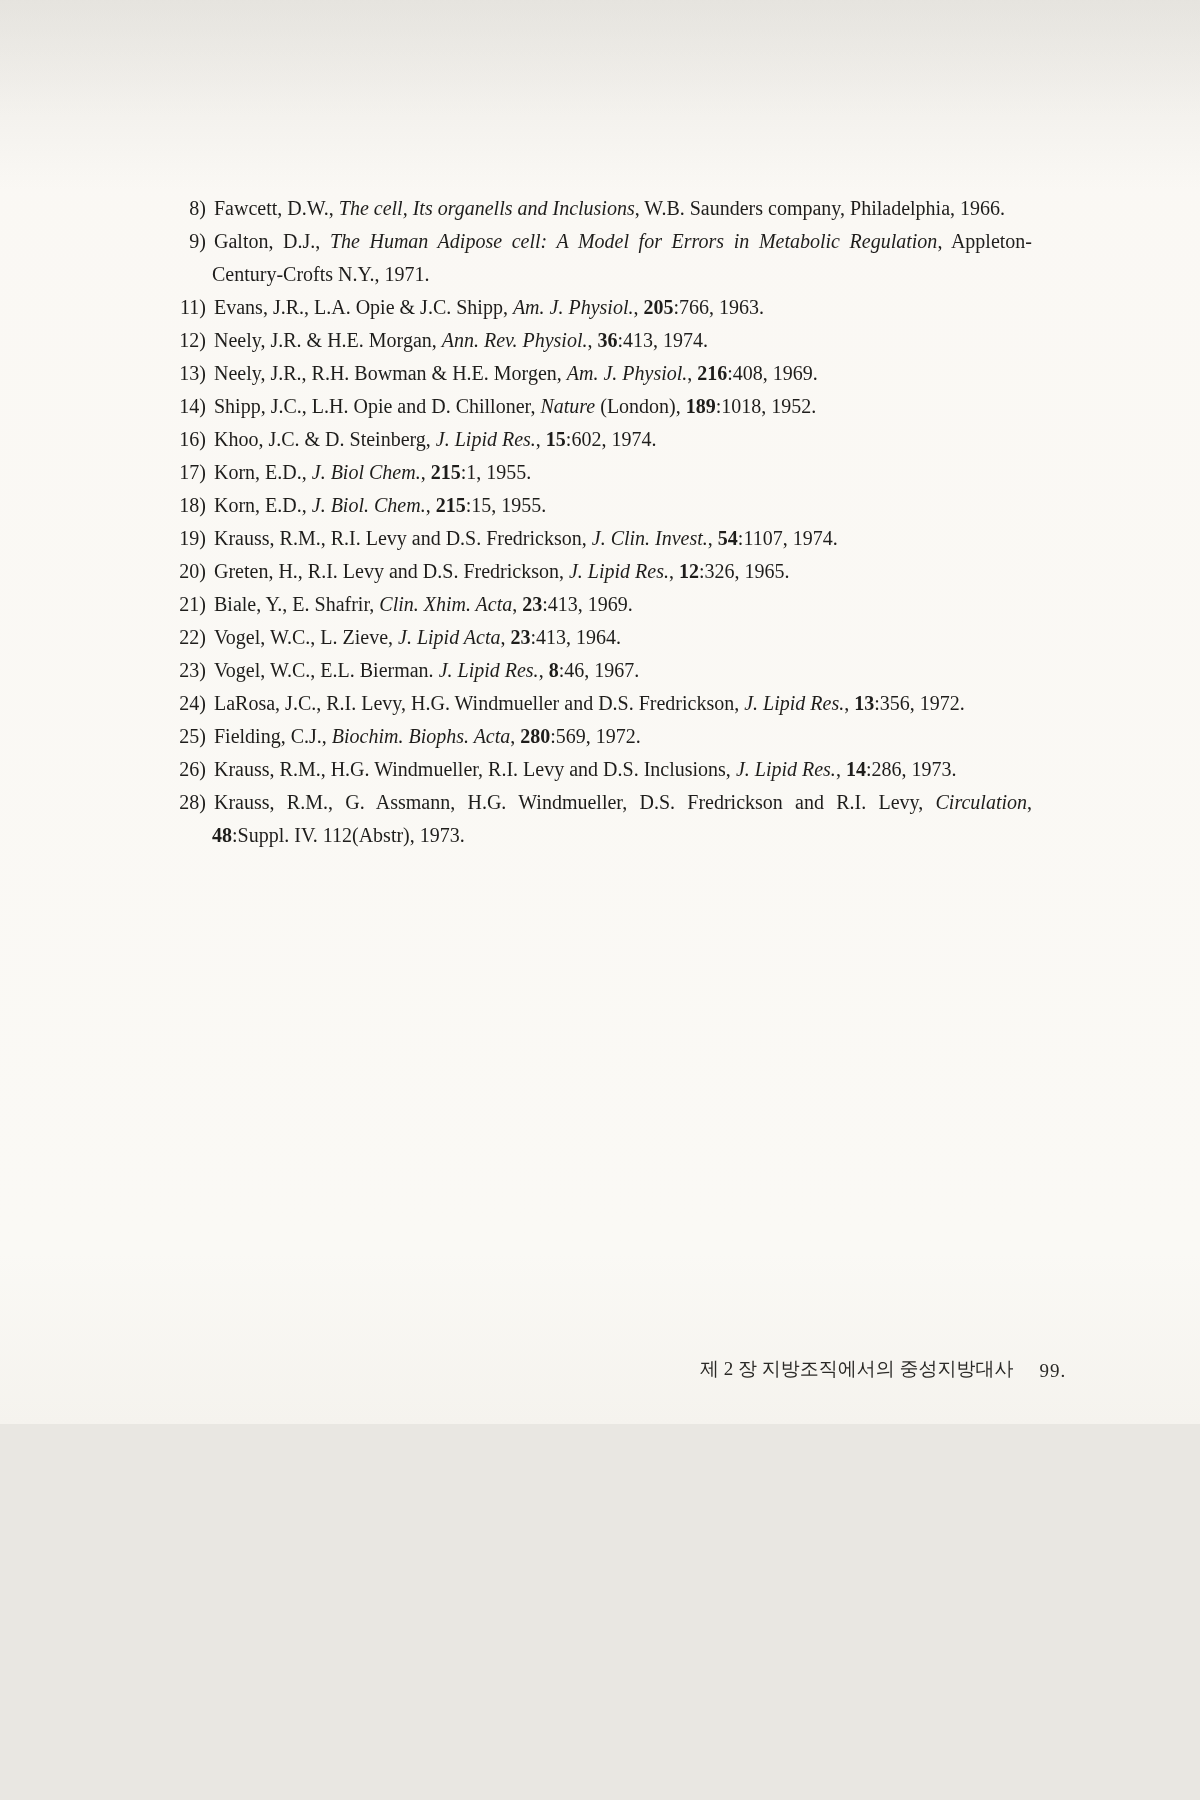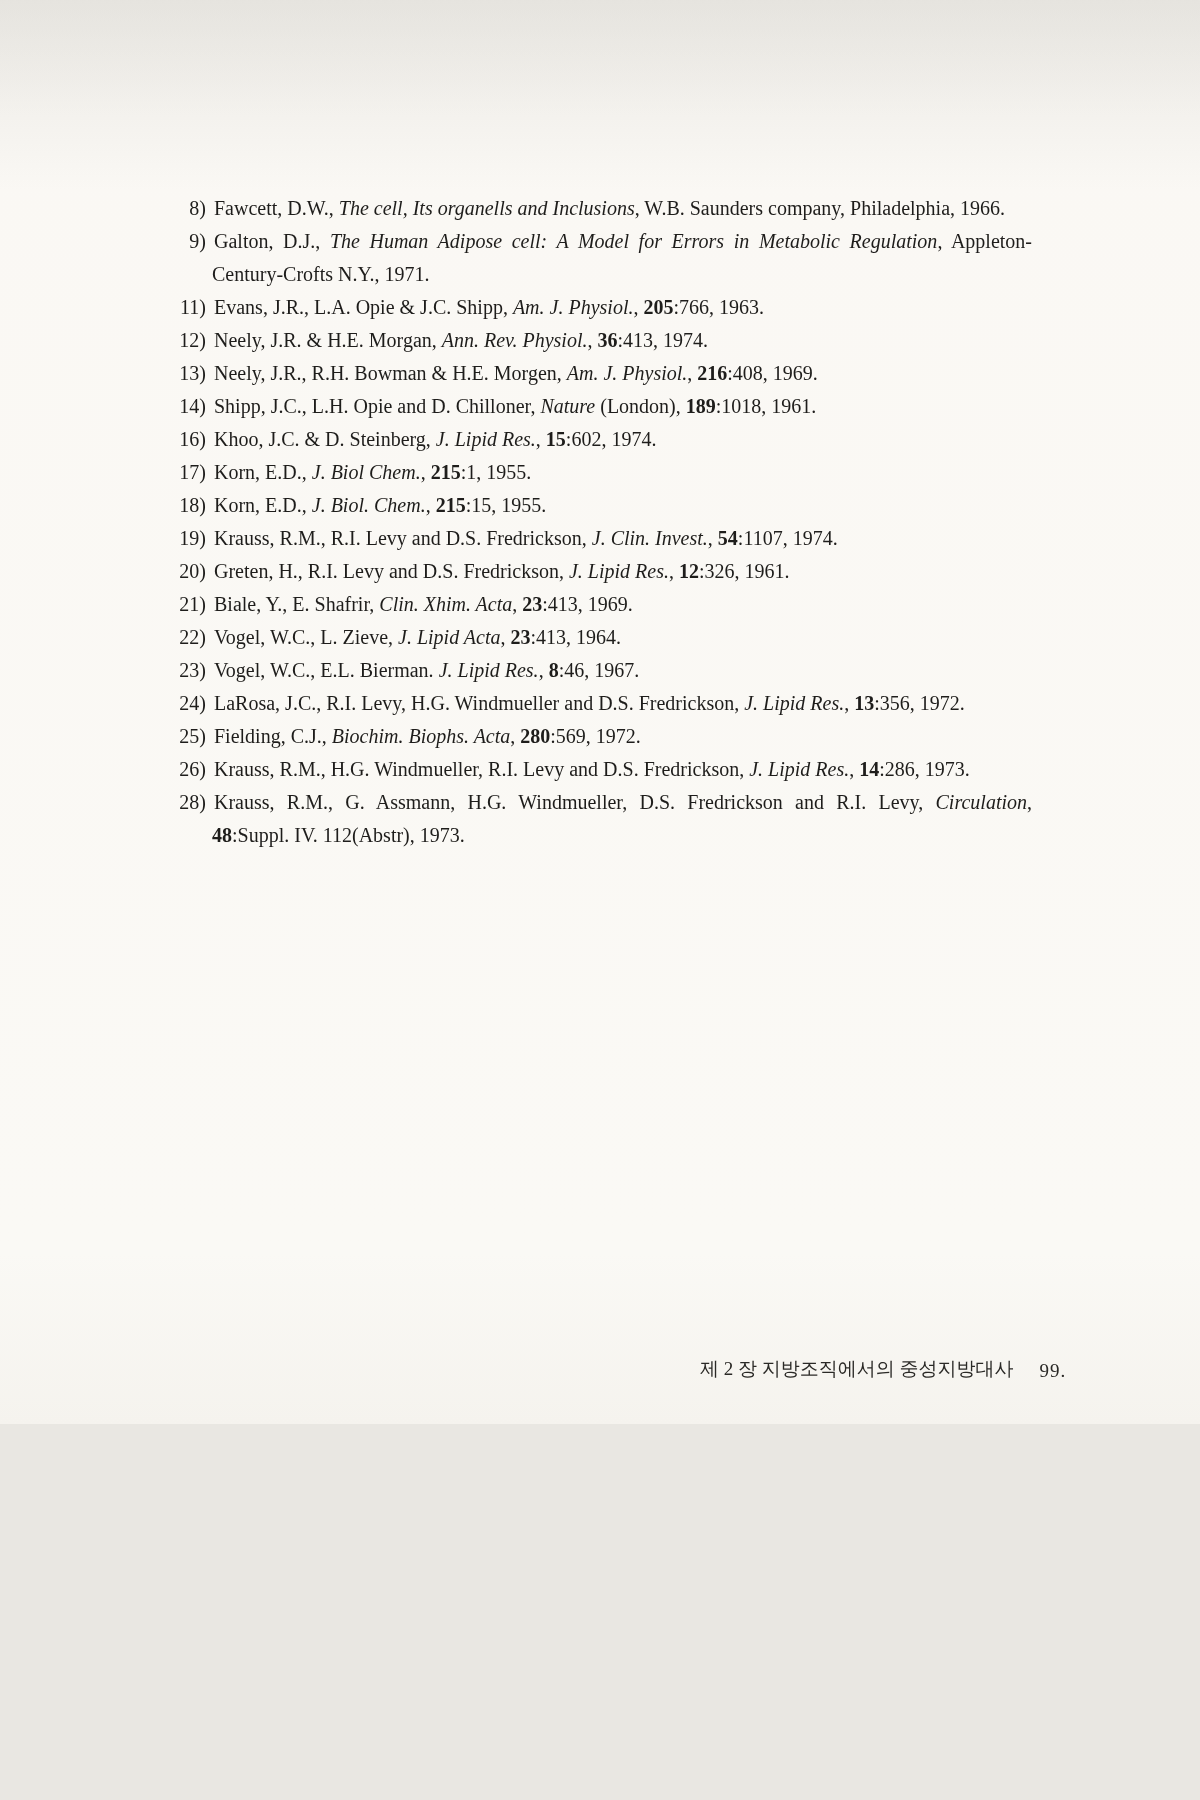--- a/index.html
+++ b/index.html
@@ -74,32 +74,32 @@
 
 <div class="page">
   <div class="scan-shade-top"></div>
 
   <div class="refs">
       <p class="ref"><span class="ref-num">8)</span><span>Fawcett, D.W., </span><span class="it">The cell, Its organells and Inclusions</span><span>, W.B. Saunders company, Philadelphia, 1966.</span></p>
       <p class="ref"><span class="ref-num">9)</span><span>Galton, D.J., </span><span class="it">The Human Adipose cell: A Model for Errors in Metabolic Regulation</span><span>, Appleton-Century-Crofts N.Y., 1971.</span></p>
       <p class="ref"><span class="ref-num">11)</span><span>Evans, J.R., L.A. Opie &amp; J.C. Shipp, </span><span class="it">Am. J. Physiol.</span><span>, </span><span class="bd">205</span><span>:766, 1963.</span></p>
       <p class="ref"><span class="ref-num">12)</span><span>Neely, J.R. &amp; H.E. Morgan, </span><span class="it">Ann. Rev. Physiol.</span><span>, </span><span class="bd">36</span><span>:413, 1974.</span></p>
       <p class="ref"><span class="ref-num">13)</span><span>Neely, J.R., R.H. Bowman &amp; H.E. Morgen, </span><span class="it">Am. J. Physiol.</span><span>, </span><span class="bd">216</span><span>:408, 1969.</span></p>
-      <p class="ref"><span class="ref-num">14)</span><span>Shipp, J.C., L.H. Opie and D. Chilloner, </span><span class="it">Nature</span><span> (London), </span><span class="bd">189</span><span>:1018, 1961.</span></p>
+      <p class="ref"><span class="ref-num">14)</span><span>Shipp, J.C., L.H. Opie and D. Chilloner, </span><span class="it">Nature</span><span> (London), </span><span class="bd">189</span><span>:1018, 1952.</span></p>
       <p class="ref"><span class="ref-num">16)</span><span>Khoo, J.C. &amp; D. Steinberg, </span><span class="it">J. Lipid Res.</span><span>, </span><span class="bd">15</span><span>:602, 1974.</span></p>
       <p class="ref"><span class="ref-num">17)</span><span>Korn, E.D., </span><span class="it">J. Biol Chem.</span><span>, </span><span class="bd">215</span><span>:1, 1955.</span></p>
       <p class="ref"><span class="ref-num">18)</span><span>Korn, E.D., </span><span class="it">J. Biol. Chem.</span><span>, </span><span class="bd">215</span><span>:15, 1955.</span></p>
       <p class="ref"><span class="ref-num">19)</span><span>Krauss, R.M., R.I. Levy and D.S. Fredrickson, </span><span class="it">J. Clin. Invest.</span><span>, </span><span class="bd">54</span><span>:1107, 1974.</span></p>
-      <p class="ref"><span class="ref-num">20)</span><span>Greten, H., R.I. Levy and D.S. Fredrickson, </span><span class="it">J. Lipid Res.</span><span>, </span><span class="bd">12</span><span>:326, 1961.</span></p>
+      <p class="ref"><span class="ref-num">20)</span><span>Greten, H., R.I. Levy and D.S. Fredrickson, </span><span class="it">J. Lipid Res.</span><span>, </span><span class="bd">12</span><span>:326, 1965.</span></p>
       <p class="ref"><span class="ref-num">21)</span><span>Biale, Y., E. Shafrir, </span><span class="it">Clin. Xhim. Acta</span><span>, </span><span class="bd">23</span><span>:413, 1969.</span></p>
       <p class="ref"><span class="ref-num">22)</span><span>Vogel, W.C., L. Zieve, </span><span class="it">J. Lipid Acta</span><span>, </span><span class="bd">23</span><span>:413, 1964.</span></p>
       <p class="ref"><span class="ref-num">23)</span><span>Vogel, W.C., E.L. Bierman. </span><span class="it">J. Lipid Res.</span><span>, </span><span class="bd">8</span><span>:46, 1967.</span></p>
       <p class="ref"><span class="ref-num">24)</span><span>LaRosa, J.C., R.I. Levy, H.G. Windmueller and D.S. Fredrickson, </span><span class="it">J. Lipid Res.</span><span>, </span><span class="bd">13</span><span>:356, 1972.</span></p>
       <p class="ref"><span class="ref-num">25)</span><span>Fielding, C.J., </span><span class="it">Biochim. Biophs. Acta</span><span>, </span><span class="bd">280</span><span>:569, 1972.</span></p>
-      <p class="ref"><span class="ref-num">26)</span><span>Krauss, R.M., H.G. Windmueller, R.I. Levy and D.S. Fredrickson, </span><span class="it">J. Lipid Res.</span><span>, </span><span class="bd">14</span><span>:286, 1973.</span></p>
+      <p class="ref"><span class="ref-num">26)</span><span>Krauss, R.M., H.G. Windmueller, R.I. Levy and D.S. Inclusions, </span><span class="it">J. Lipid Res.</span><span>, </span><span class="bd">14</span><span>:286, 1973.</span></p>
       <p class="ref"><span class="ref-num">28)</span><span>Krauss, R.M., G. Assmann, H.G. Windmueller, D.S. Fredrickson and R.I. Levy, </span><span class="it">Circulation</span><span>, </span><span class="bd">48</span><span>:Suppl. IV. 112(Abstr), 1973.</span></p>
     </div>
 
   <div class="footer">
     <div class="footer-inner">
       <span class="footer-chapter">제 2 장   지방조직에서의  중성지방대사</span>
       <span class="footer-page">99.</span>
     </div>
   </div>
 </div>

